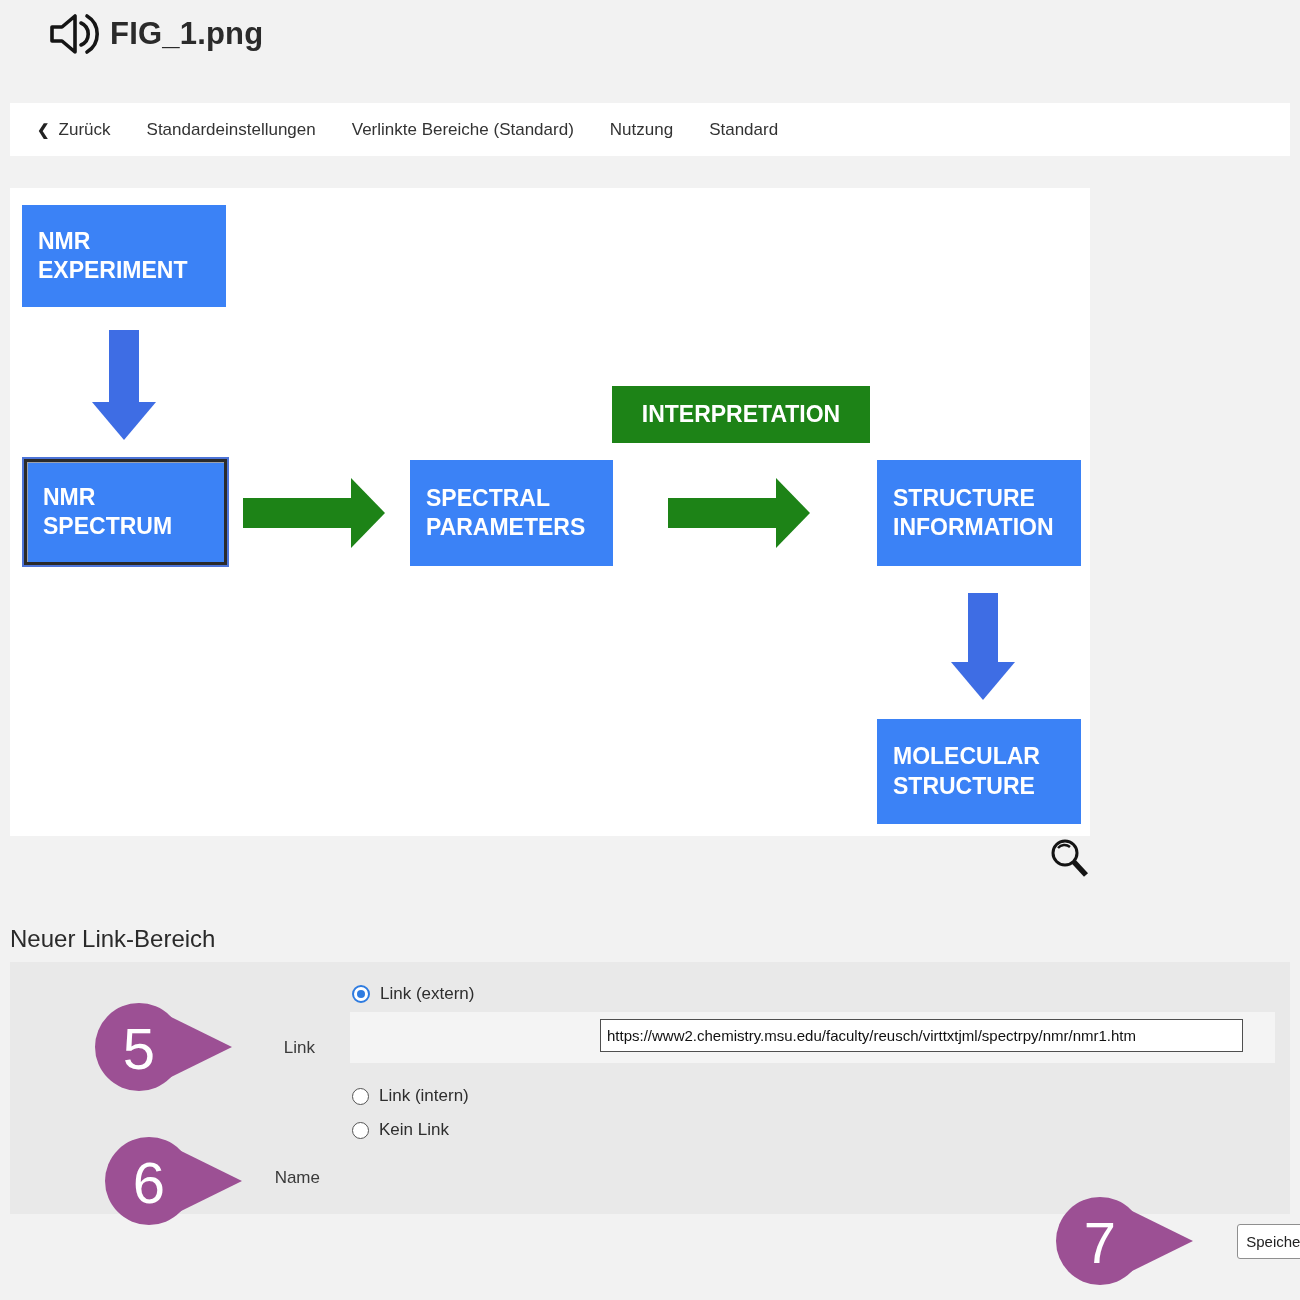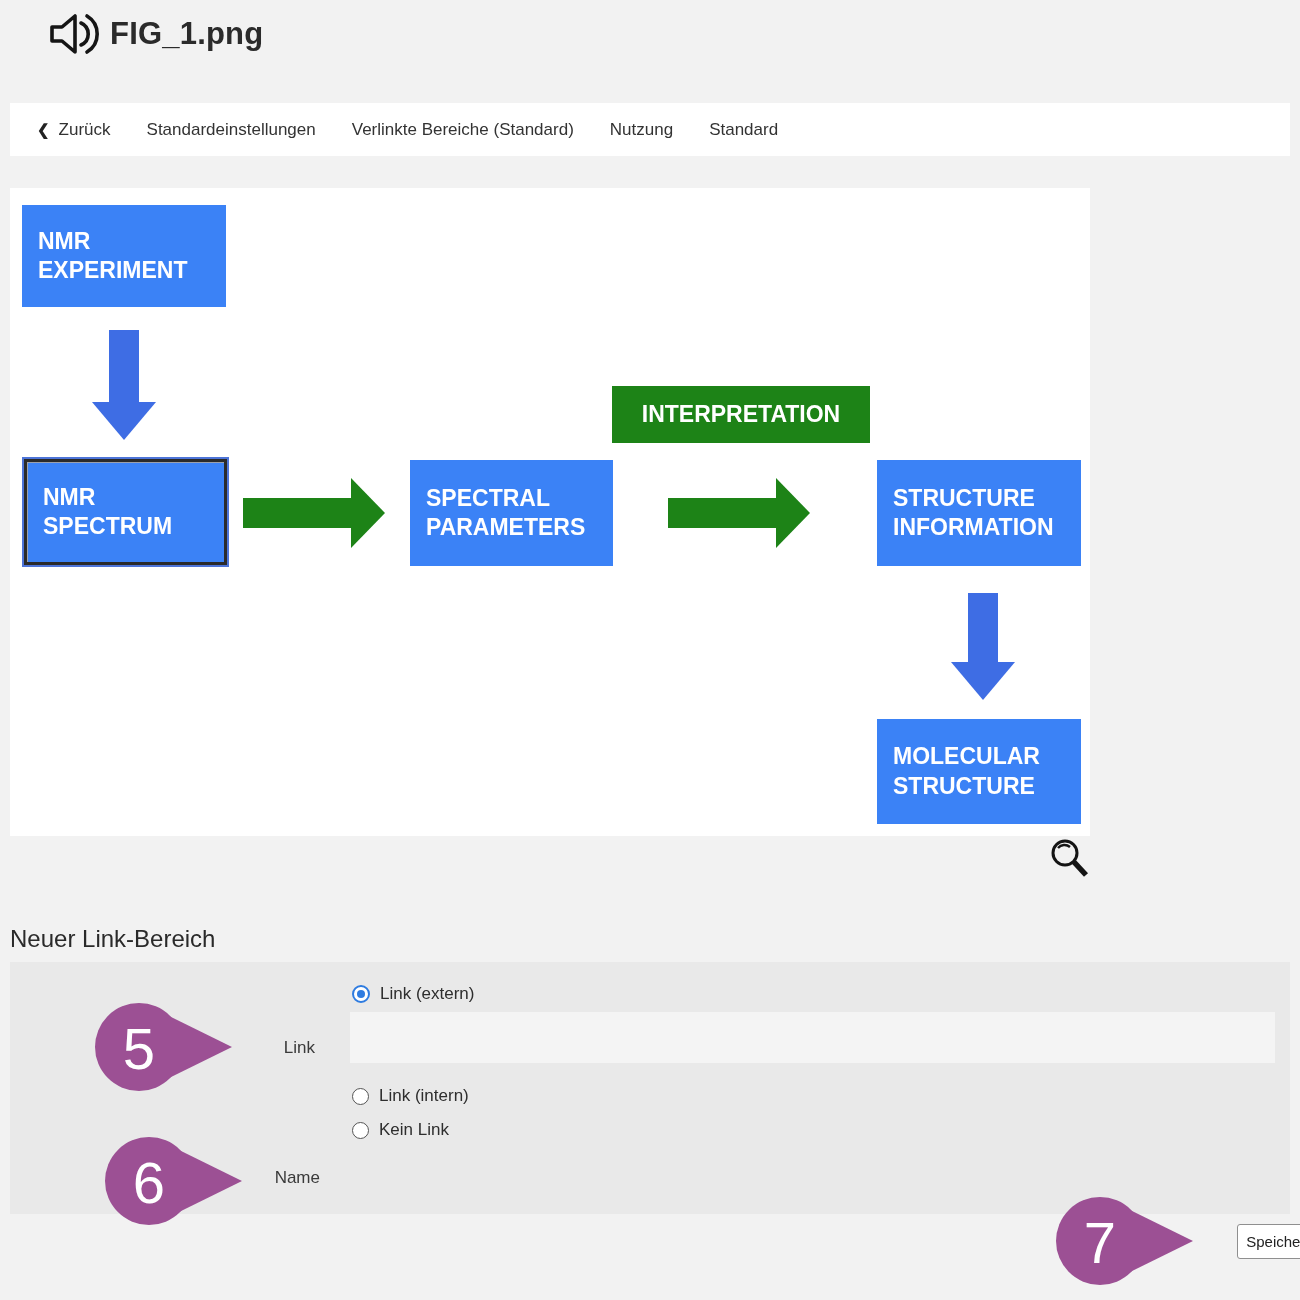--- a/index.html
+++ b/index.html
@@ -130,20 +130,21 @@
   <div class="form-label" style="left:195px;top:76px;">Link</div>
 
   <div class="radio-row" style="left:342px;top:22px;">
     <span class="radio on">
         <span class="dot"></span>
       </span>
     <span>Link (extern)</span>
   </div>
 
   <div class="subpanel"></div>
+  <input class="url-input" type="text" value="https://www2.chemistry.msu.edu/faculty/reusch/virttxtjml/spectrpy/nmr/nmr1.htm" style="">
 
   <div class="radio-row" style="left:342px;top:124px;">
     <span class="radio">
         <span class="dot"></span>
       </span>
     <span>Link (intern)</span>
   </div>
 
   <div class="radio-row" style="left:342px;top:158px;">
     <span class="radio">

